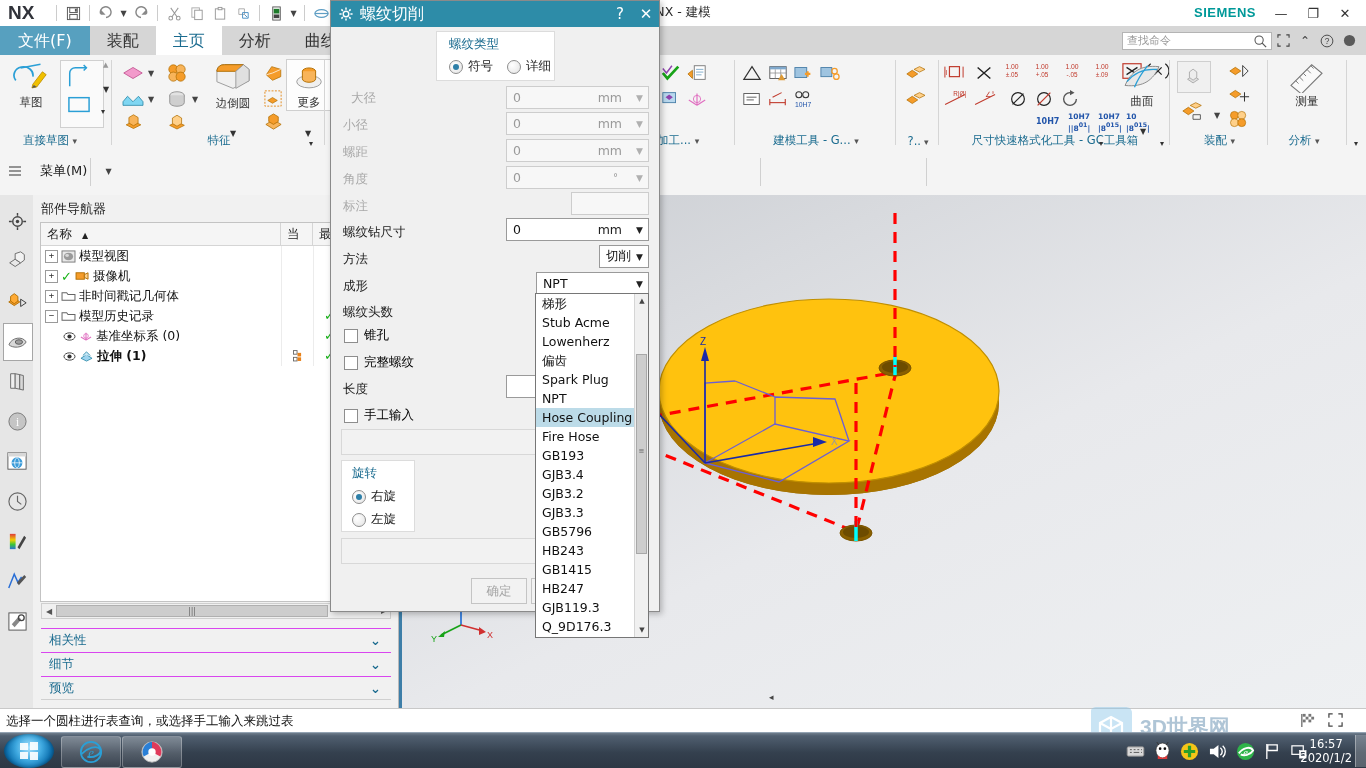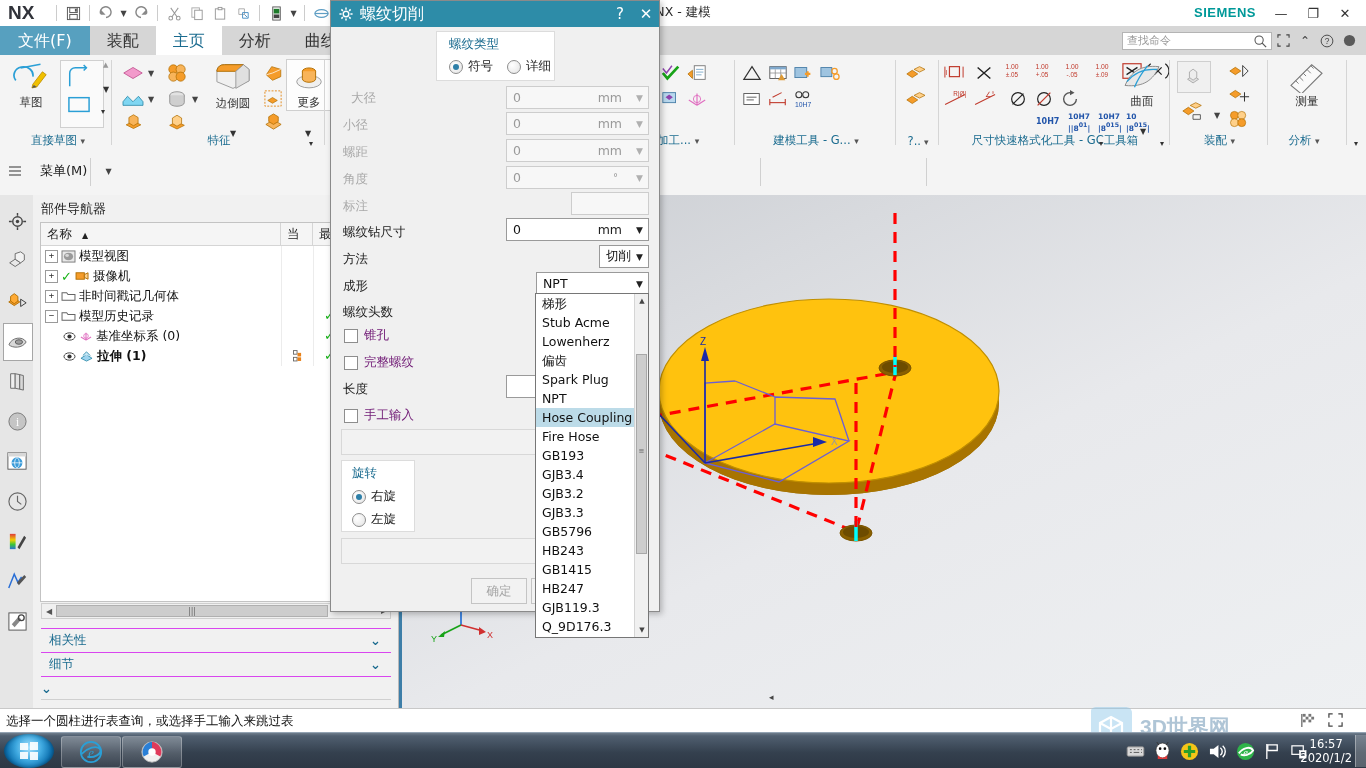--- a/index.html
+++ b/index.html
@@ -245,21 +245,21 @@
   .field .dd { position:absolute; right:5px; font-size:9px; color:#b0b0b0; cursor:pointer; }
   .field.en .dd { color:#222; }
 
   .selcombo {
     position:absolute; height:23px; border:1px solid #9a9a9a; background:#fff;
     box-sizing:border-box; display:flex; align-items:center; padding-left:6px;
     font-size:12.5px; color:#111; cursor:pointer;
   }
   .selcombo .dd { position:absolute; right:5px; font-size:9px; color:#222; }
 
-  .checkrow { position:absolute; display:flex; align-items:center; gap:6px; font-size:12.5px; color:#701a75; cursor:pointer; }
+  .checkrow { position:absolute; display:flex; align-items:center; gap:6px; font-size:12.5px; color:#000000; cursor:pointer; }
   .cbox { width:12px; height:12px; border:1px solid #8d8d8d; background:#fff; flex:none; }
 
   .flatbtn {
     position:absolute; border:1px solid #d8d8d8; background:#f2f2f2; box-sizing:border-box;
     display:flex; align-items:center; justify-content:flex-end; padding-right:16px;
     font-size:12.5px; color:#a6a6a6; cursor:pointer; height:26px;
   }
   .okbtn {
     position:absolute; width:56px; height:26px; border:1px solid #c4c4c4; background:#f2f2f2;
     display:flex; align-items:center; justify-content:center; font-size:12.5px; color:#a6a6a6;
@@ -436,21 +436,21 @@
             <path d="M4 24 L4 10 A6 6 0 0 1 10 4 L22 4" fill="none" stroke="#2a9fd6" stroke-width="1.6"></path>
             <path d="M19 1 L22 4 L19 7" fill="none" stroke="#2a9fd6" stroke-width="1.6"></path>
           </svg>
         <svg class="svgi" style="position:absolute;left:5px;top:33px" width="26" height="22" viewBox="0 0 28 24">
             <rect x="3" y="4" width="22" height="15" fill="none" stroke="#2a9fd6" stroke-width="1.6"></rect>
           </svg>
       </div>
       <div style="position:absolute; left:103px; top:6px; font-size:7px; color:#999;">▲</div>
       <div style="position:absolute; left:103px; top:30px; font-size:8px; color:#333;">▼</div>
       <div style="position:absolute; left:101px; top:52px; font-size:8px; color:#333;">▾</div>
-      <div class="glabel" style="left:8px; width:100px;"><span>直接草图</span> <span class="gcaret">▾</span></div>
+      <div class="glabel" style="left:0; width:100px;"><span>直接草图</span> <span class="gcaret">▾</span></div>
       <div class="gsep"></div>
     </div>
 
     <div class="rgroup" style="left:113px; width:212px;">
       <div class="smallbtn" style="left:8px; top:6px;">
         <svg class="svgi" width="24" height="16" viewBox="0 0 26 16">
             <path d="M3 8 L13 2 L23 8 L13 14 Z" fill="#f29acb" stroke="#c0508f" stroke-width="0.9"></path>
           </svg>
       </div>
       <div class="smallbtn" style="left:32px; top:6px; width:12px;">
@@ -1120,20 +1120,21 @@
 
     <div class="collapsec" style="top:433px;">
       <span class="nmx">相关性</span>
       <span class="chev">⌄</span>
     </div>
     <div class="collapsec" style="top:457px;">
       <span class="nmx">细节</span>
       <span class="chev">⌄</span>
     </div>
     <div class="collapsec" style="top:481px; border-bottom:1px solid #d0d0d0;">
+      <span class="nmx">预览</span>
       <span class="chev">⌄</span>
     </div>
   </div>
 
   <div class="viewport">
     <div class="vp-left-strip"></div>
 
     <svg style="position:absolute; left:0; top:0;" width="967" height="513" viewBox="0 0 967 513">
 
       <ellipse cx="430" cy="208" rx="170" ry="92" fill="#9a6a00"></ellipse>

